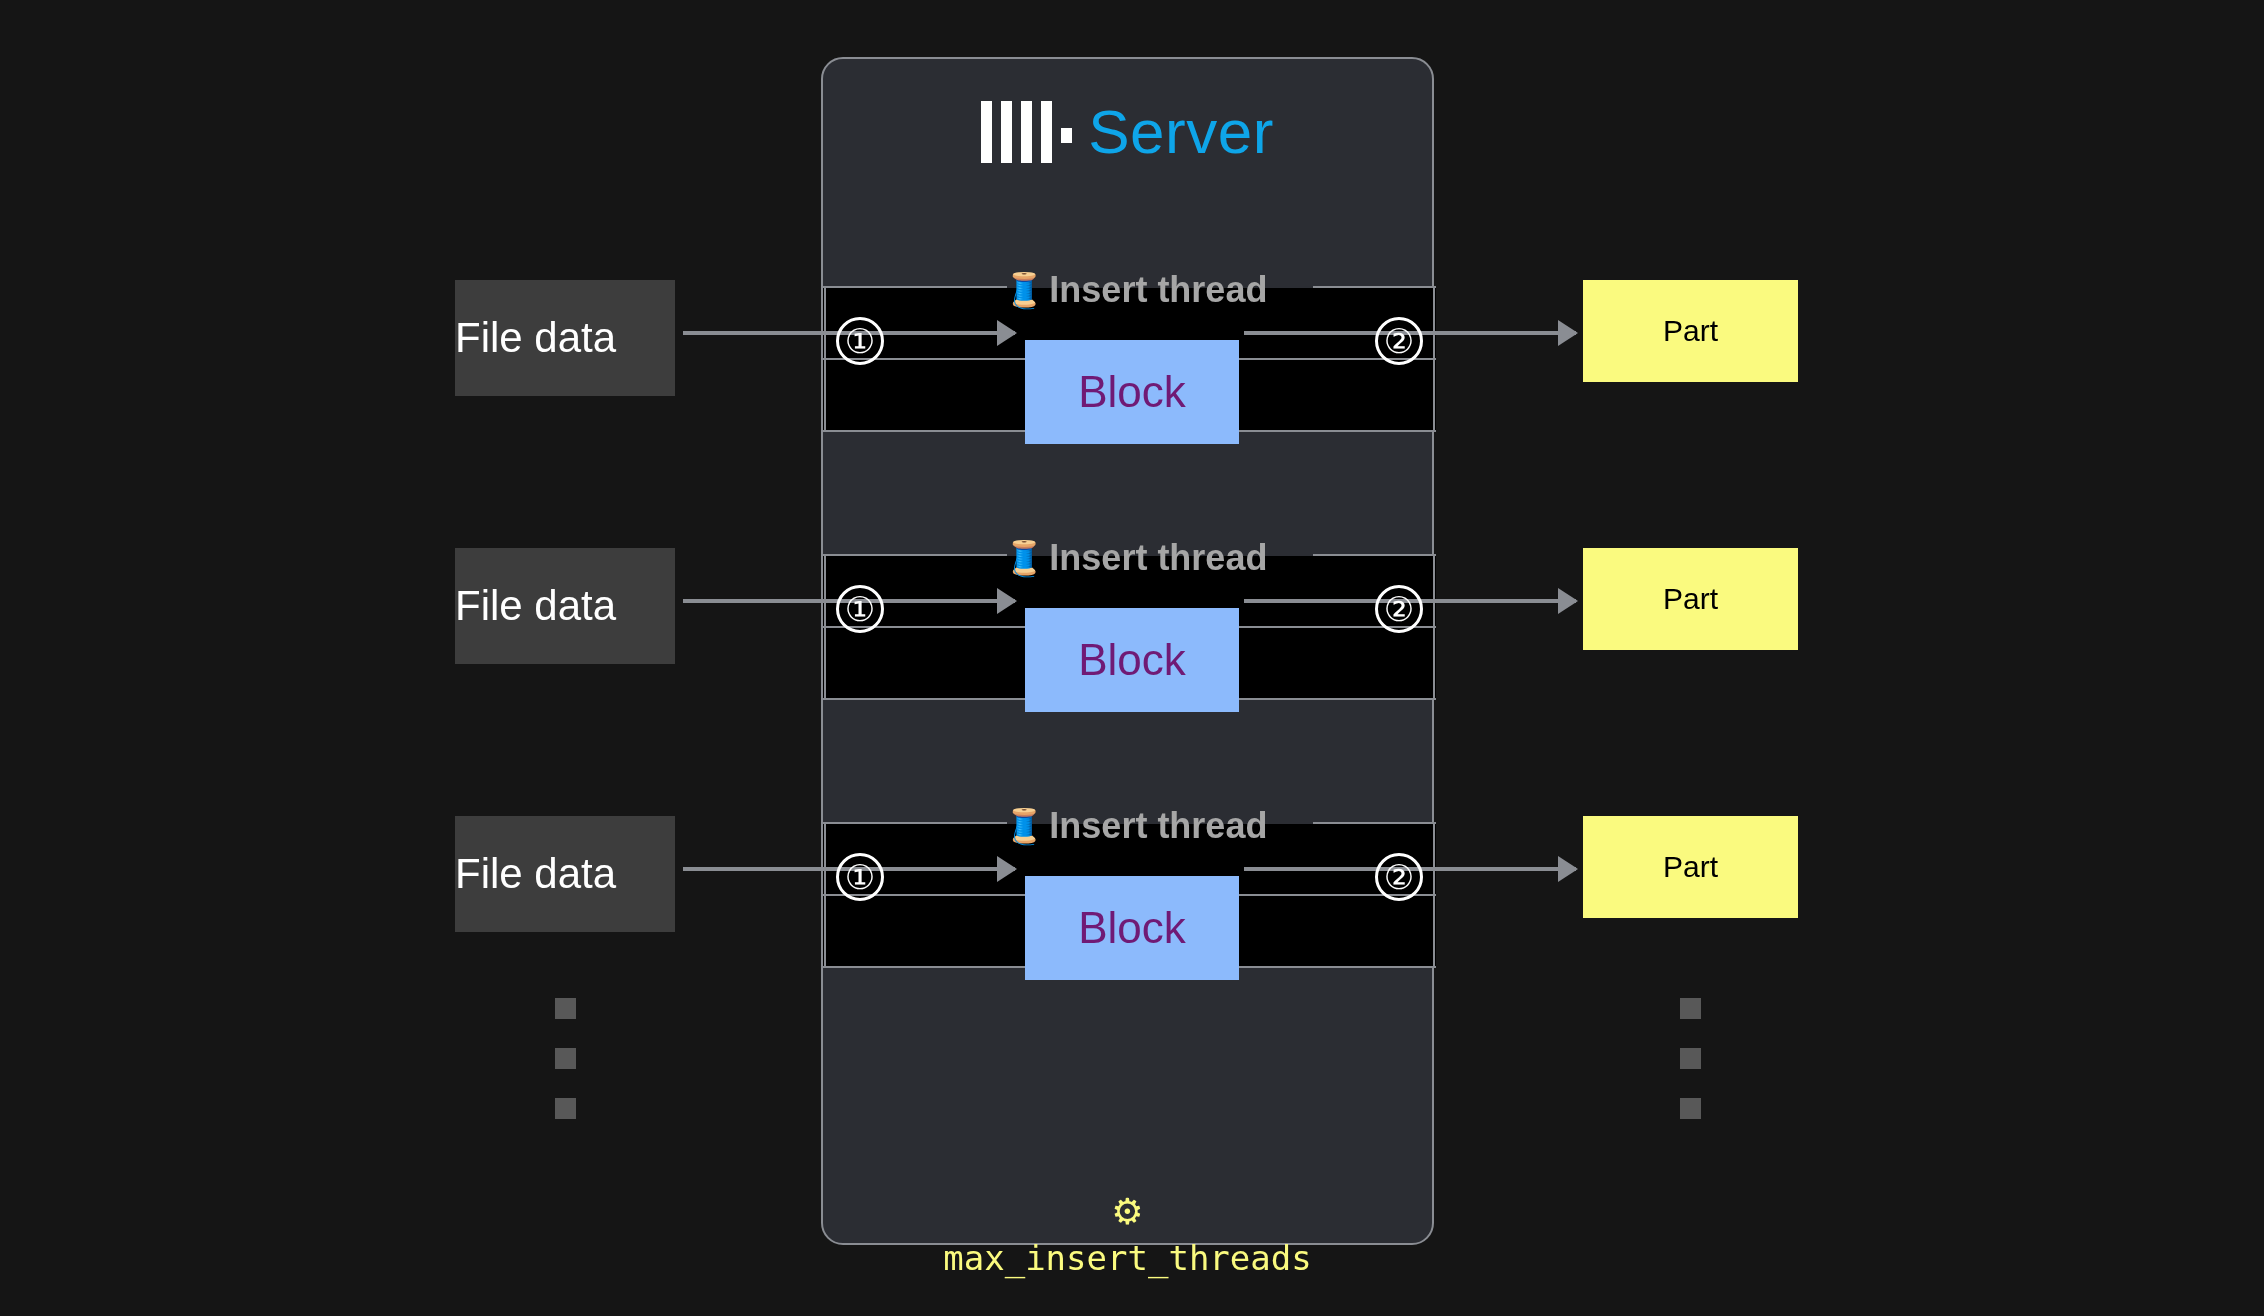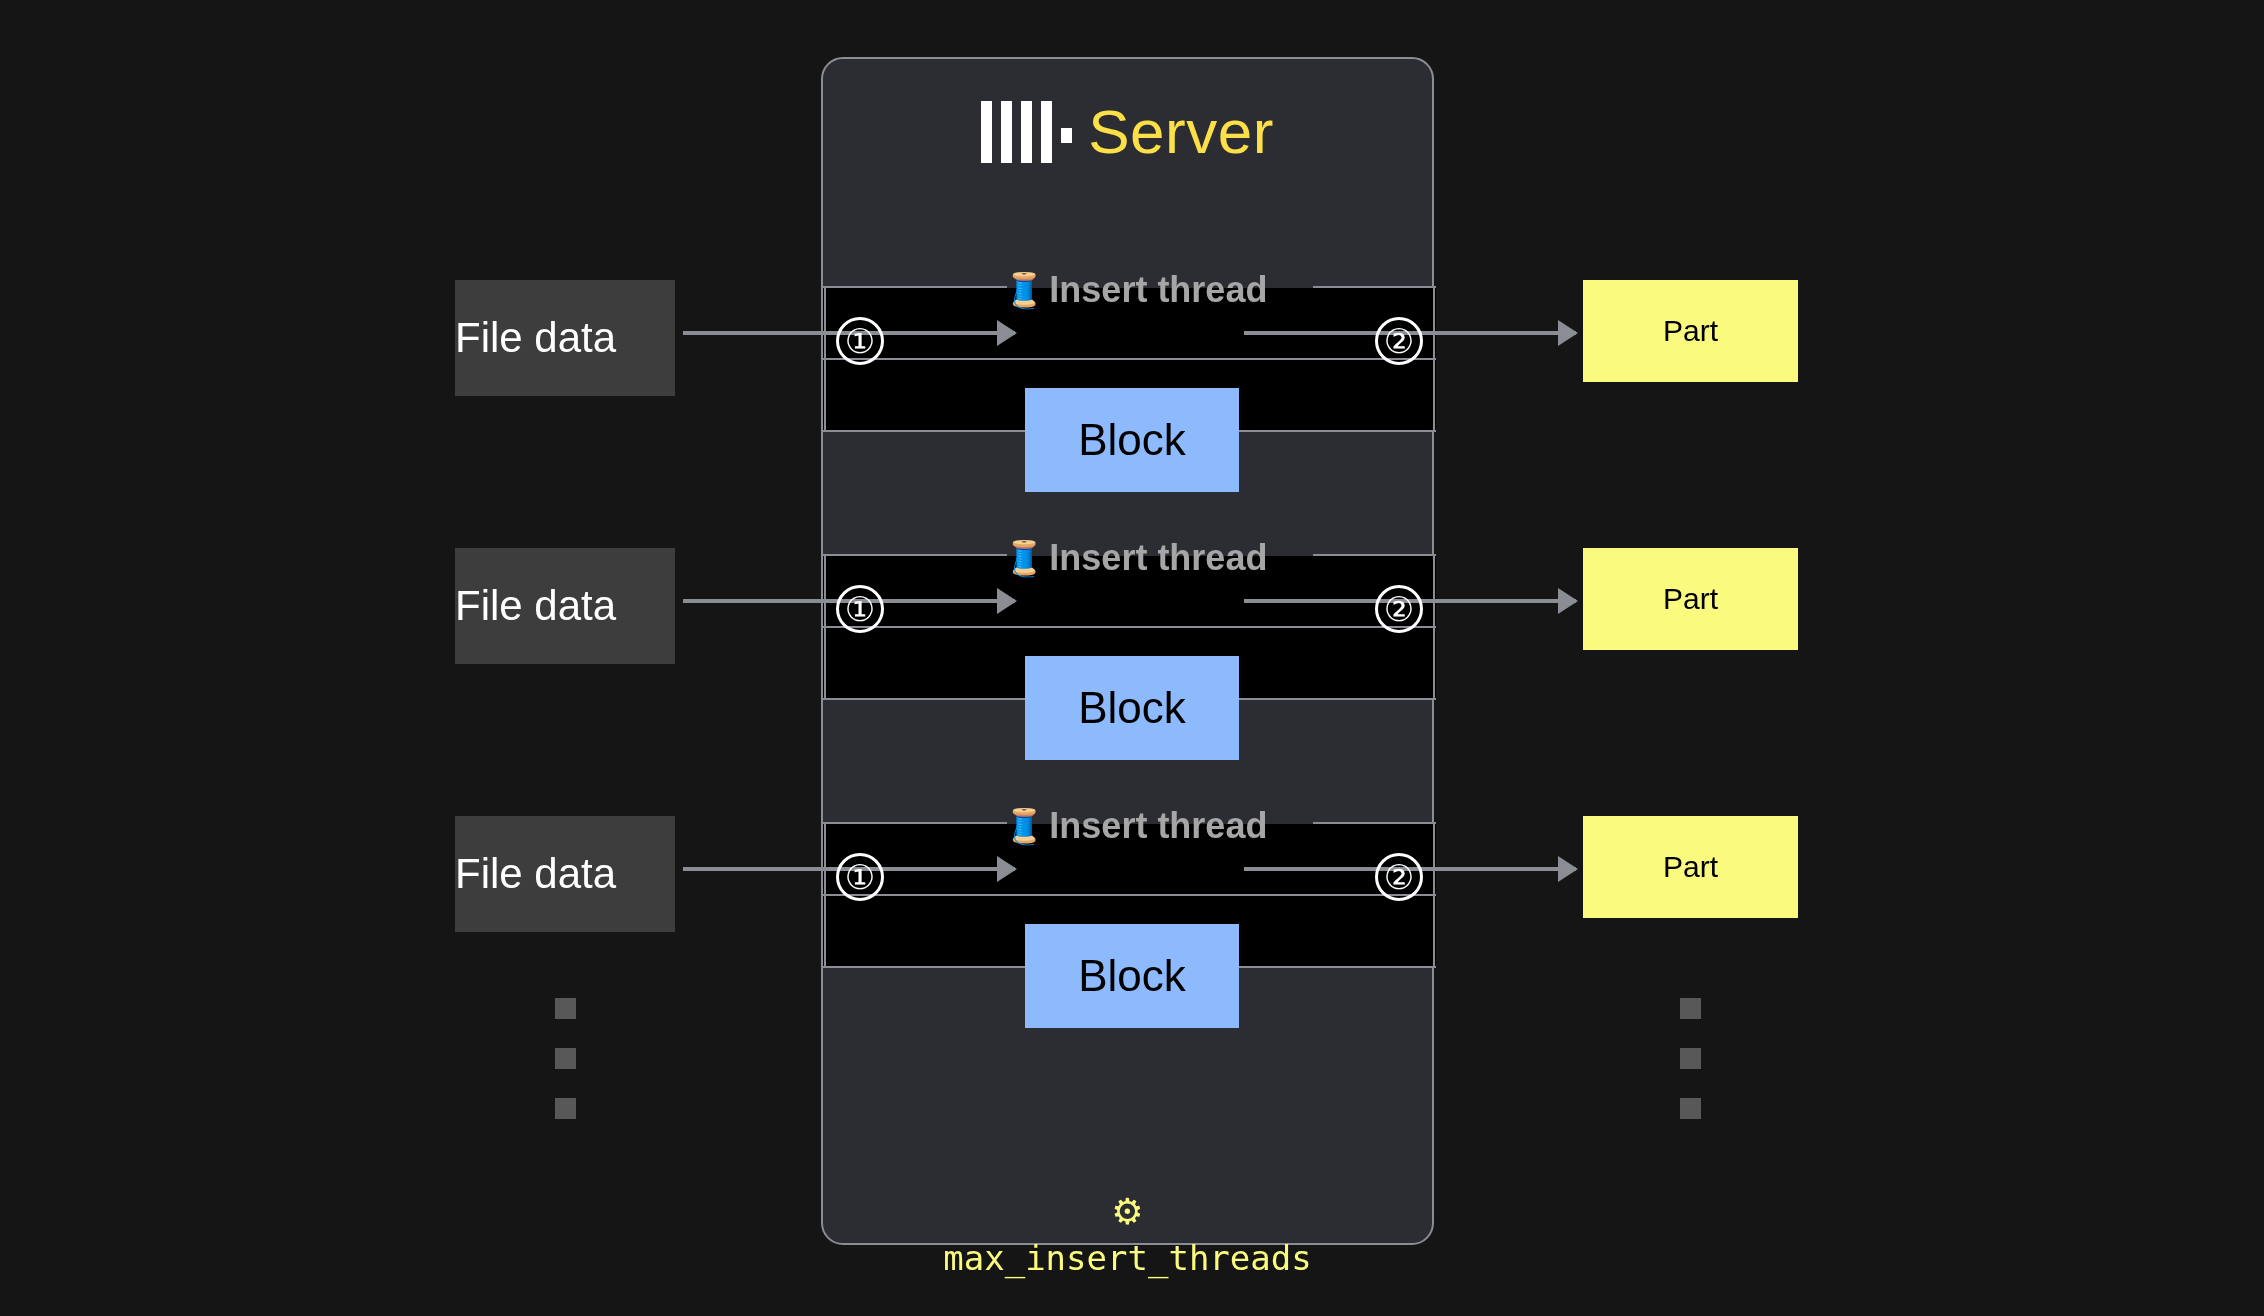--- a/index.html
+++ b/index.html
@@ -35,21 +35,21 @@
 
   #server-title {
     position: absolute;
     left: 0;
     top: 42px;
     width: 100%;
     display: flex;
     align-items: center;
     justify-content: center;
     gap: 16px;
-    color: #fde047;
+    color: #0ea5e9;
     font-size: 62px;
     font-weight: 400;
     letter-spacing: 0.5px;
     line-height: 1;
   }
 
   
   .ch-logo {
     display: inline-flex;
     align-items: flex-start;
@@ -147,24 +147,23 @@
 
   
   .block-box {
     position: absolute;
     width: 214px;
     height: 104px;
     background: #8cbafc;
     display: flex;
     align-items: center;
     justify-content: center;
-    color: #000000;
+    color: #701a75;
     font-size: 44px;
     z-index: 4;
-    margin-top: 48px;
   }
   .block-r1 { left: 202px; top: 281px; }
   .block-r2 { left: 202px; top: 549px; }
   .block-r3 { left: 202px; top: 817px; }
 
   
   .step-circle {
     position: absolute;
     width: 48px;
     height: 48px;

